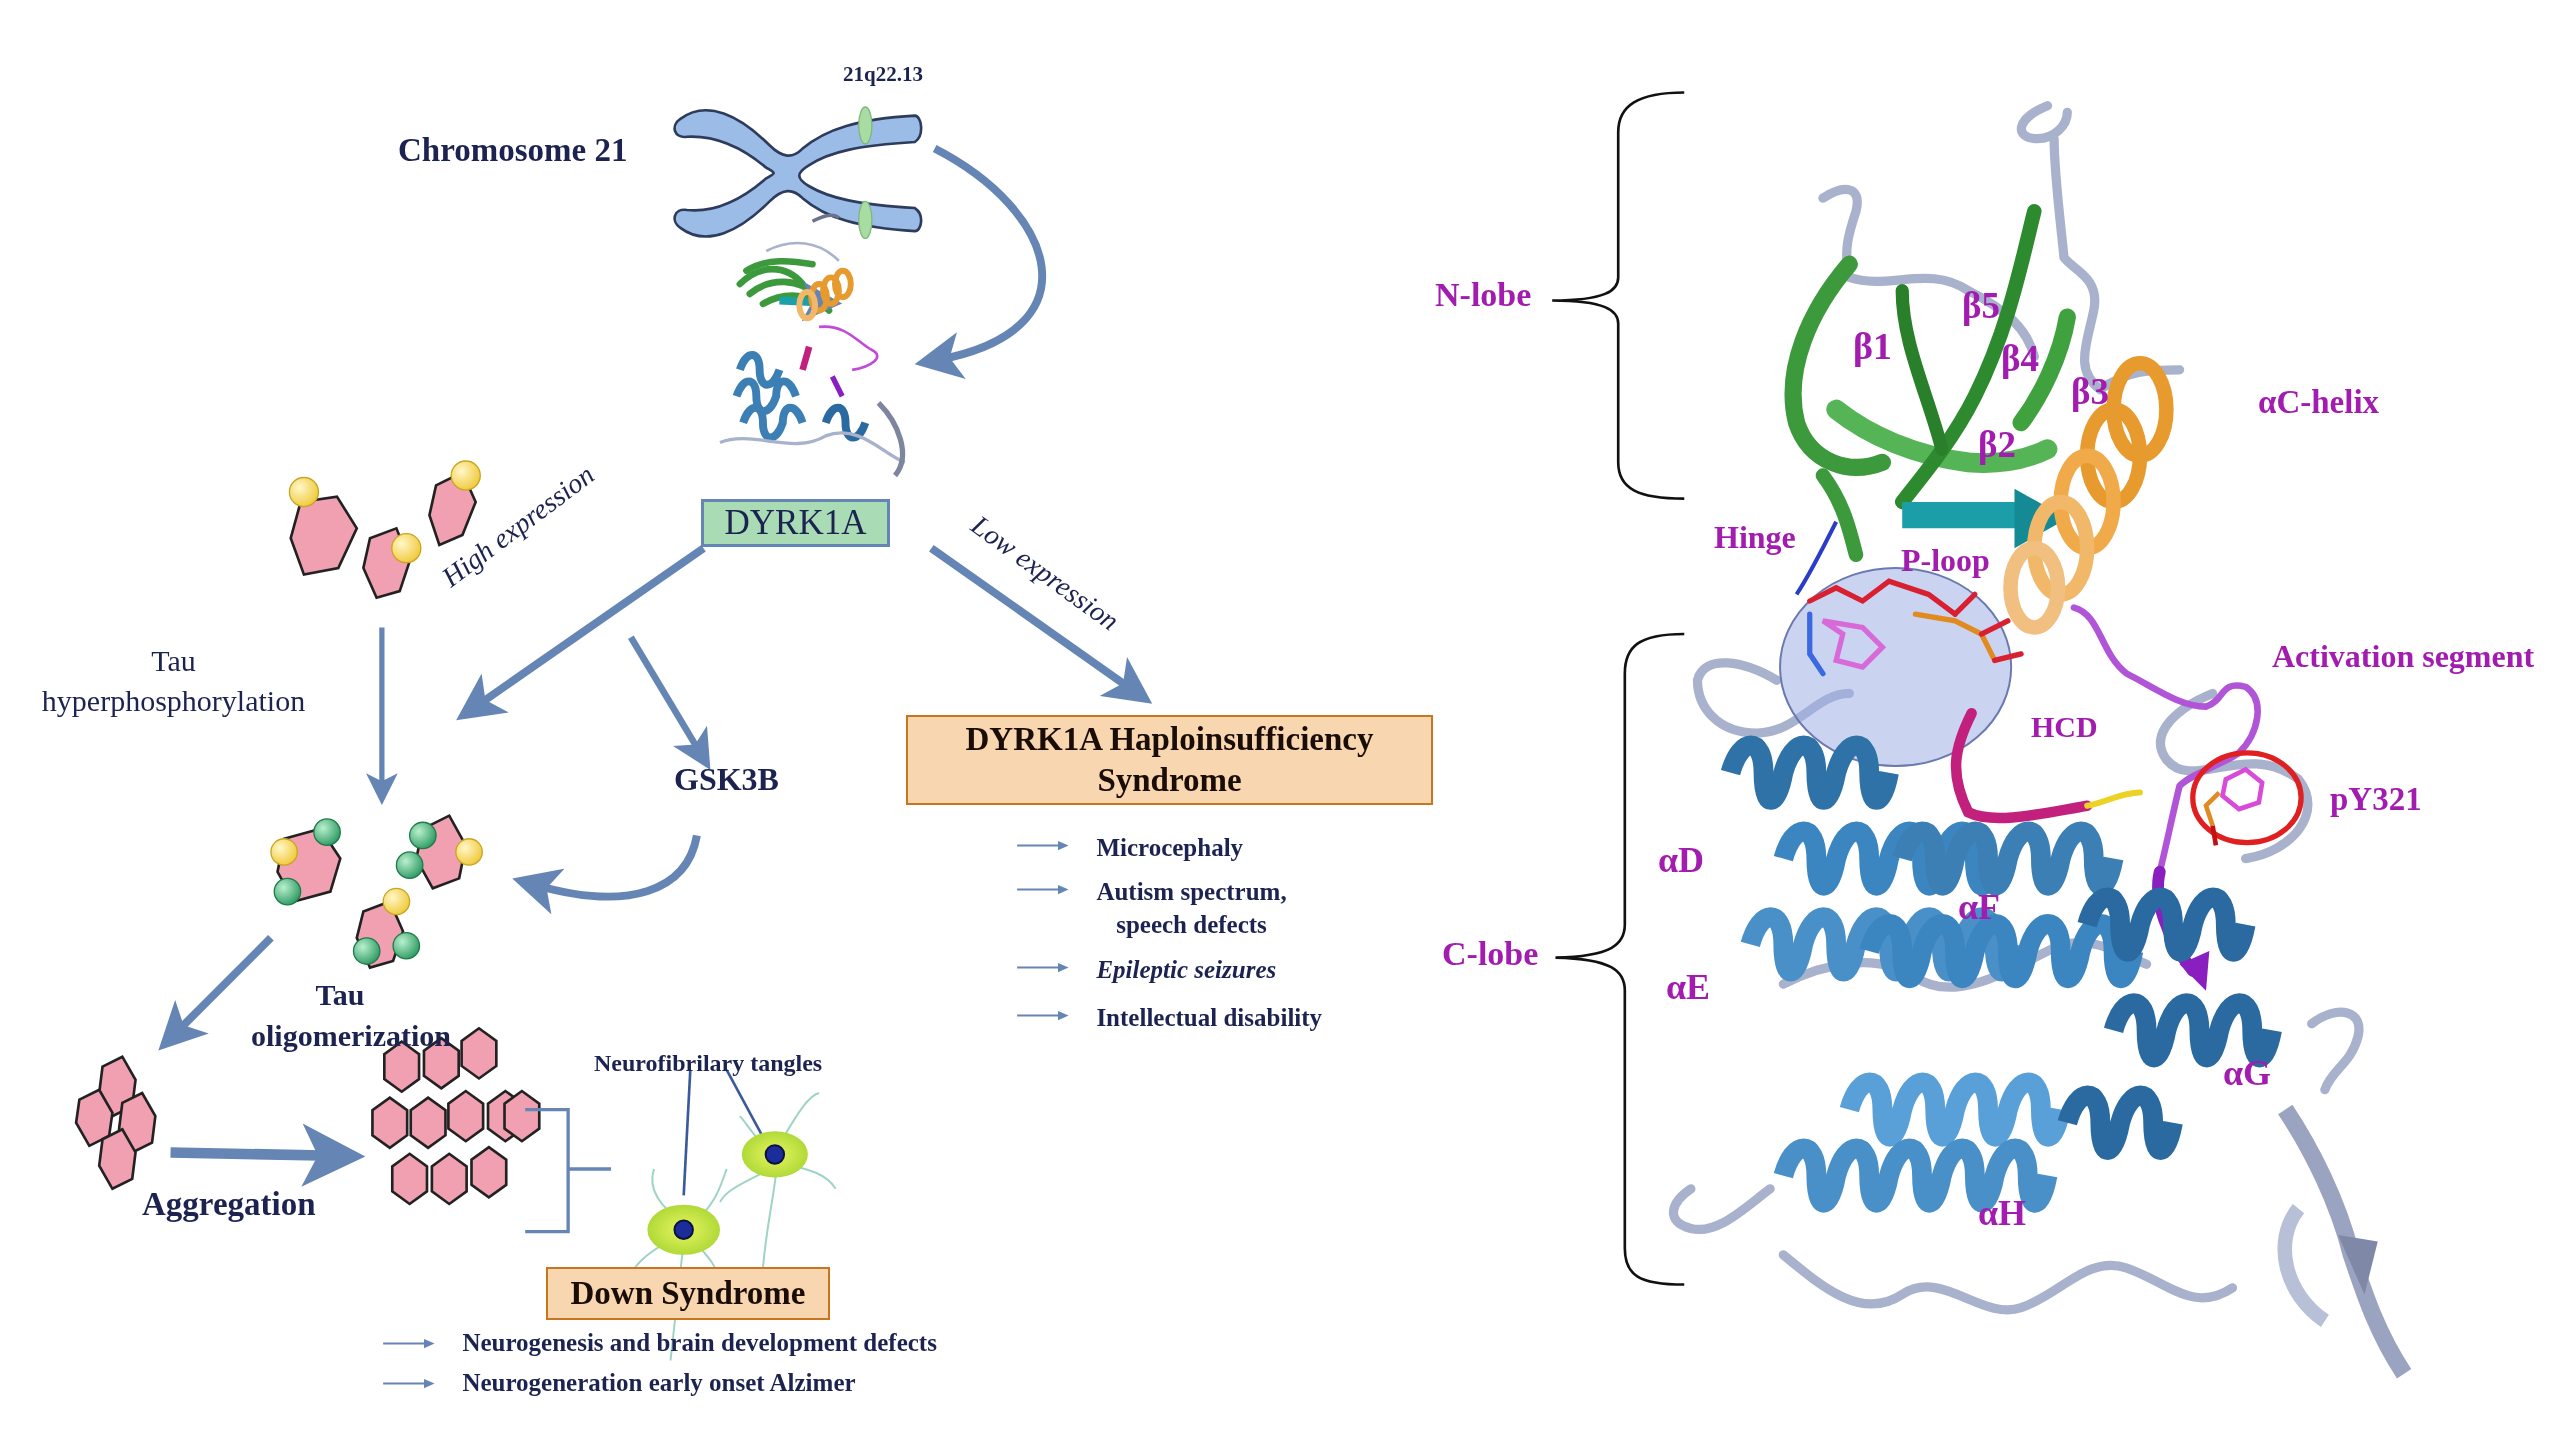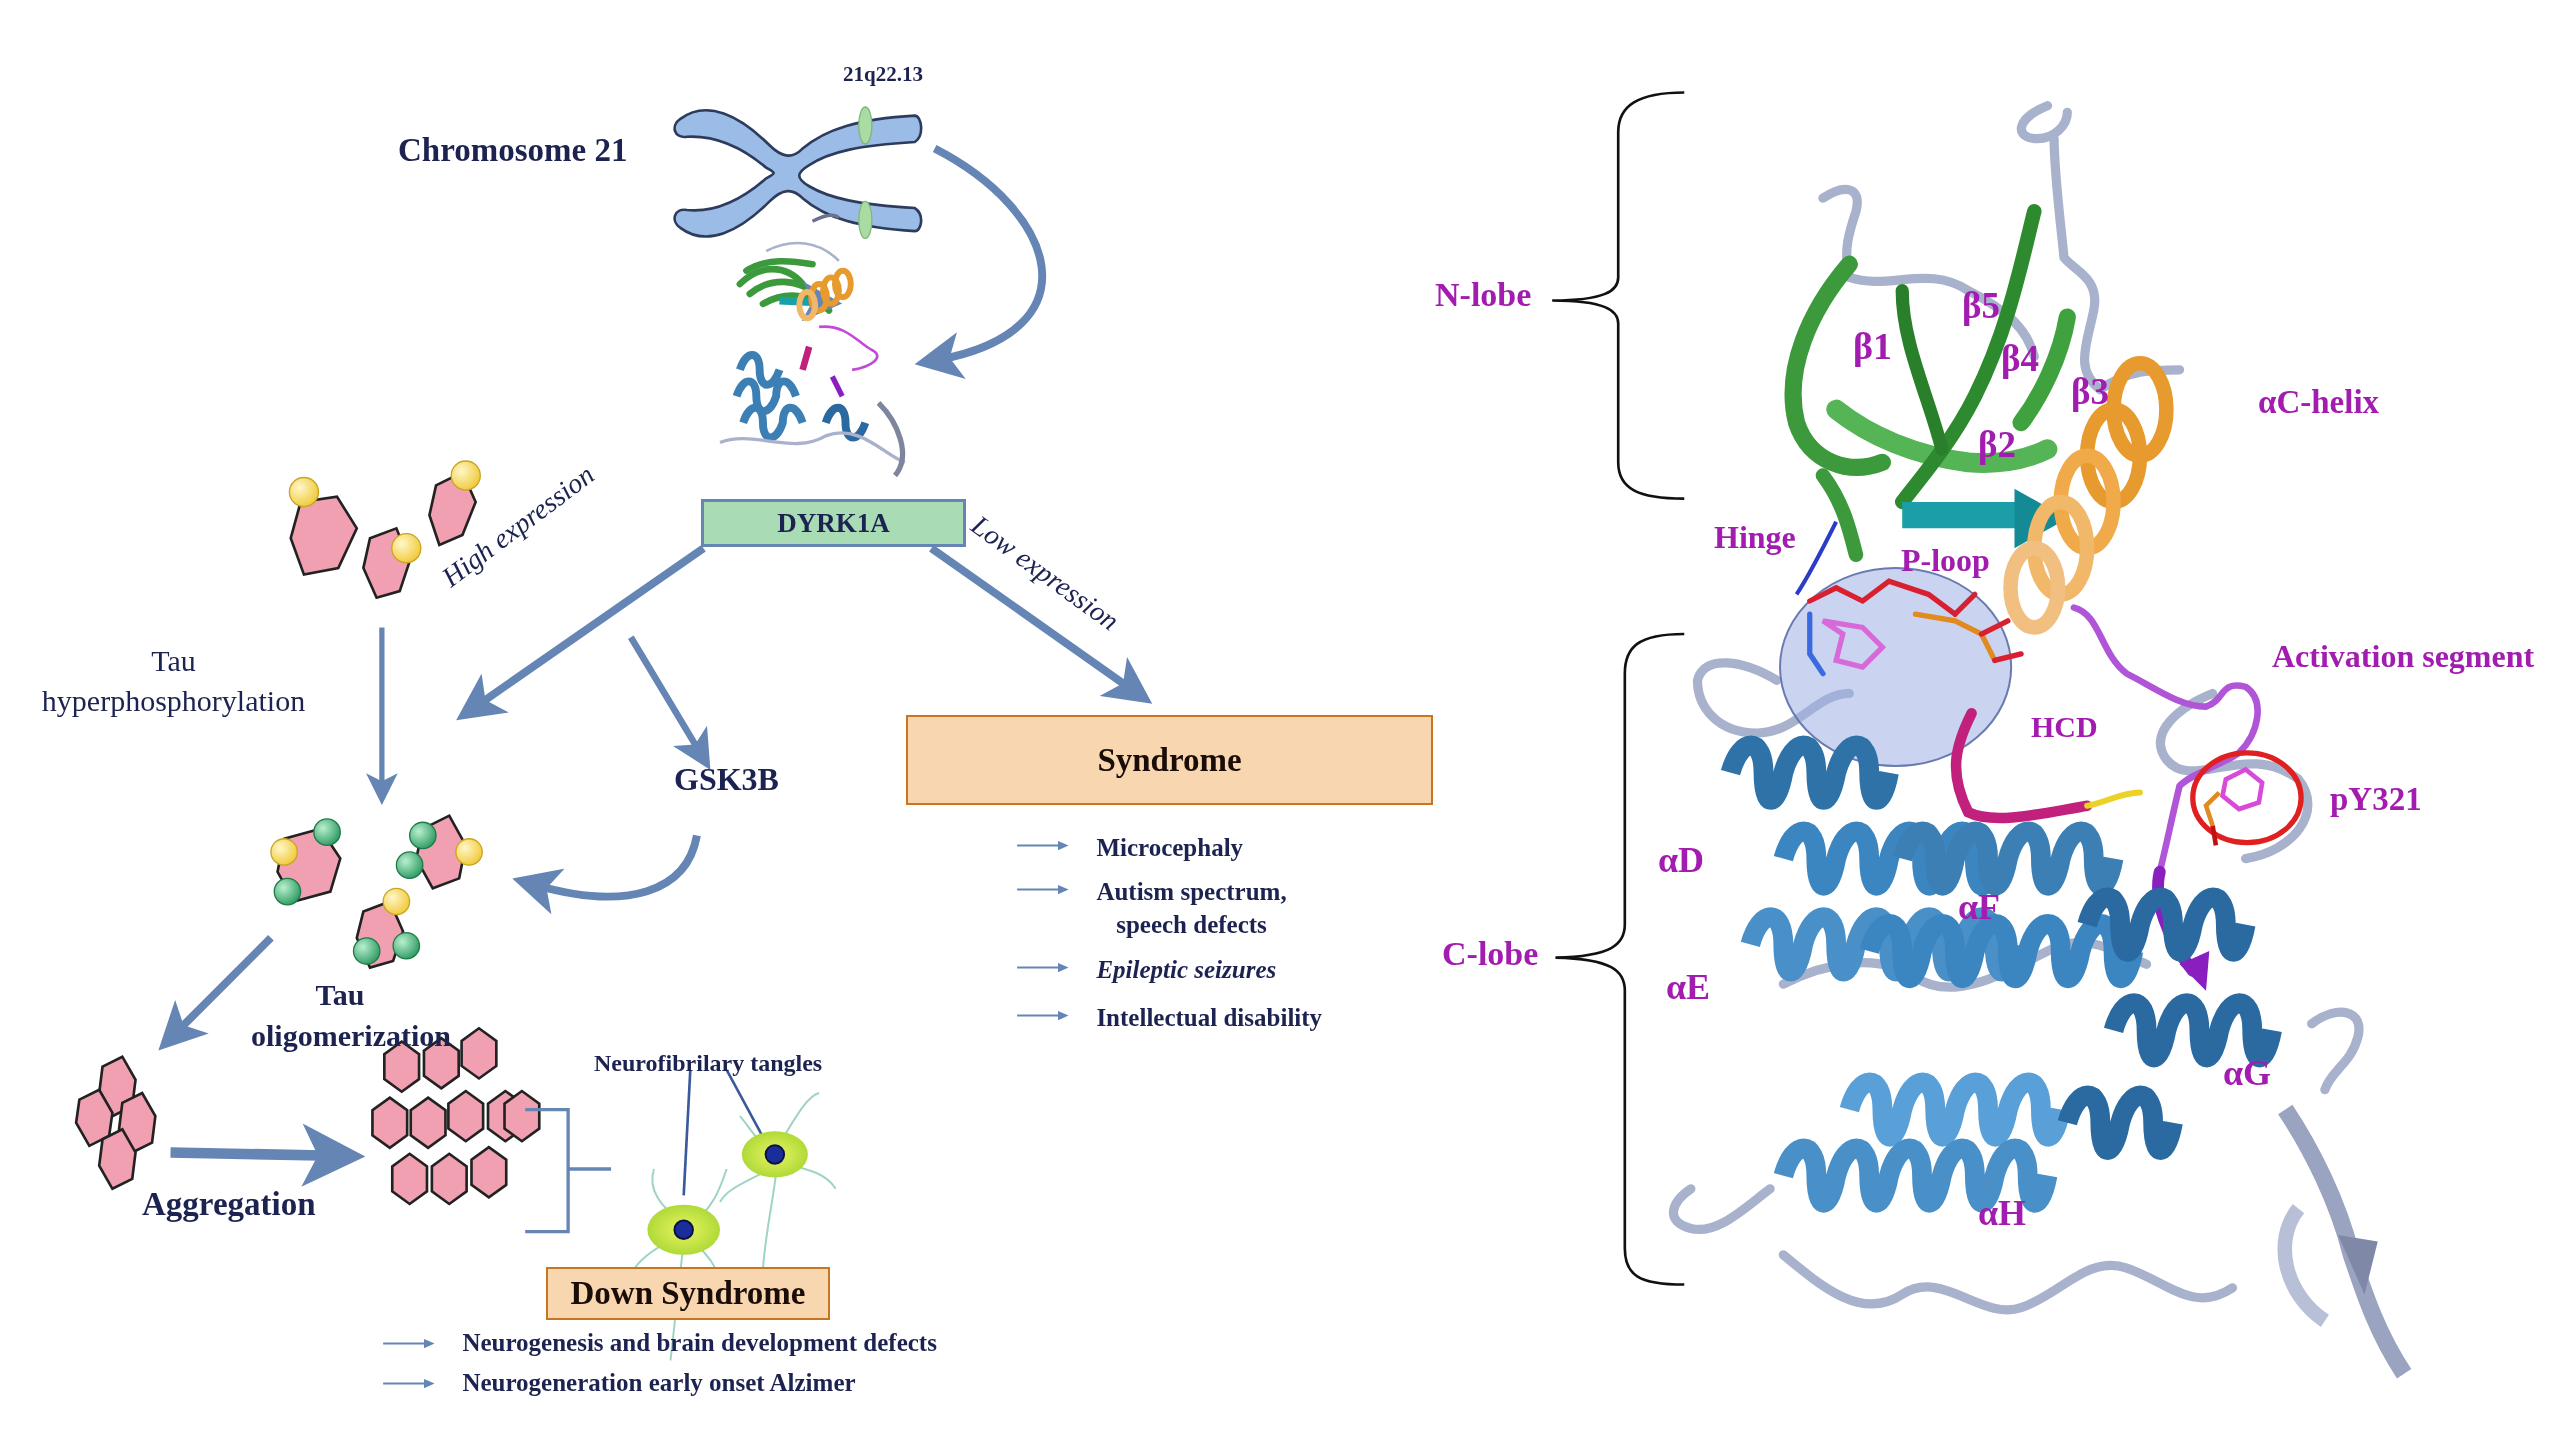--- a/index.html
+++ b/index.html
@@ -1,20 +1,20 @@
 <!DOCTYPE html>
 <html style="font-size:10.6px"><head>
 <meta charset="utf-8">
 <style>
   html,body{margin:0;padding:0;background:#ffffff;}
   body{width:2576px;height:1449px;position:relative;overflow:hidden;font-family:"Liberation Serif","DejaVu Serif",serif;}
   .navy{color:#1c2350;font-weight:bold;}
   .lbl{position:absolute;white-space:nowrap;}
   svg.full{position:absolute;left:0;top:0;}
-  .box-green{position:absolute;left:701px;top:499px;width:265px;height:48px;background:#a9dbb5;border:3.3px solid #6585b5;box-sizing:border-box;display:flex;align-items:center;justify-content:center;font-size:27px;color:#1c2350;font-weight:bold;}
+  .box-green{position:absolute;left:701px;top:499px;width:189px;height:48px;background:#a9dbb5;border:3.3px solid #6585b5;box-sizing:border-box;display:flex;align-items:center;justify-content:center;font-size:35px;color:#1c2350;font-weight:normal;}
   .box-orange{position:absolute;background:#f8d6b0;border:2.6px solid #c8751f;box-sizing:border-box;display:flex;align-items:center;justify-content:center;text-align:center;color:#1a0d08;font-weight:bold;}
   .list-item{position:absolute;display:flex;align-items:flex-start;font-size:25px;color:#1c2350;font-weight:bold;}
   .arrowgl{display:inline-block;width:53px;height:13.2px;margin-right:26.4px;margin-top:8px;}
   .protlbl{position:absolute;font-weight:bold;color:#a21caf;white-space:nowrap;font-family:"Liberation Serif",serif;}
 </style>
 </head>
 <body>
 
 <svg class="full" width="2576" height="1449" viewBox="0 0 3900 2194">
   <defs>
@@ -175,20 +175,21 @@
 
 <div class="lbl navy" style="left:251px;top:974px;width:178px;font-size:30px;text-align:center;line-height:41px;">
   <div>Tau</div>
   <div>oligomerization</div>
 </div>
 
 <div class="lbl navy" style="left:142px;top:1186px;font-size:33px;">Aggregation</div>
 <div class="lbl navy" style="left:594px;top:1050px;font-size:24px;">Neurofibrilary tangles</div>
 
 <div class="box-orange" style="left:906px;top:715px;width:527px;height:90px;font-size:33px;line-height:41px;flex-direction:column;">
+  <div>DYRK1A Haploinsufficiency</div>
   <div>Syndrome</div>
 </div>
 
 <div id="haplo-list">
     <div class="list-item" style="left: 1017px; top: 831px;">
       <svg class="arrowgl" viewBox="0 0 80 20">
         <line x1="0" y1="10" x2="64" y2="10" stroke="#6585b5" stroke-width="3"></line>
         <polygon points="62,3 78,10 62,17" fill="#6585b5"></polygon>
       </svg>
       <div style="text-align: center; line-height: 33px;">

